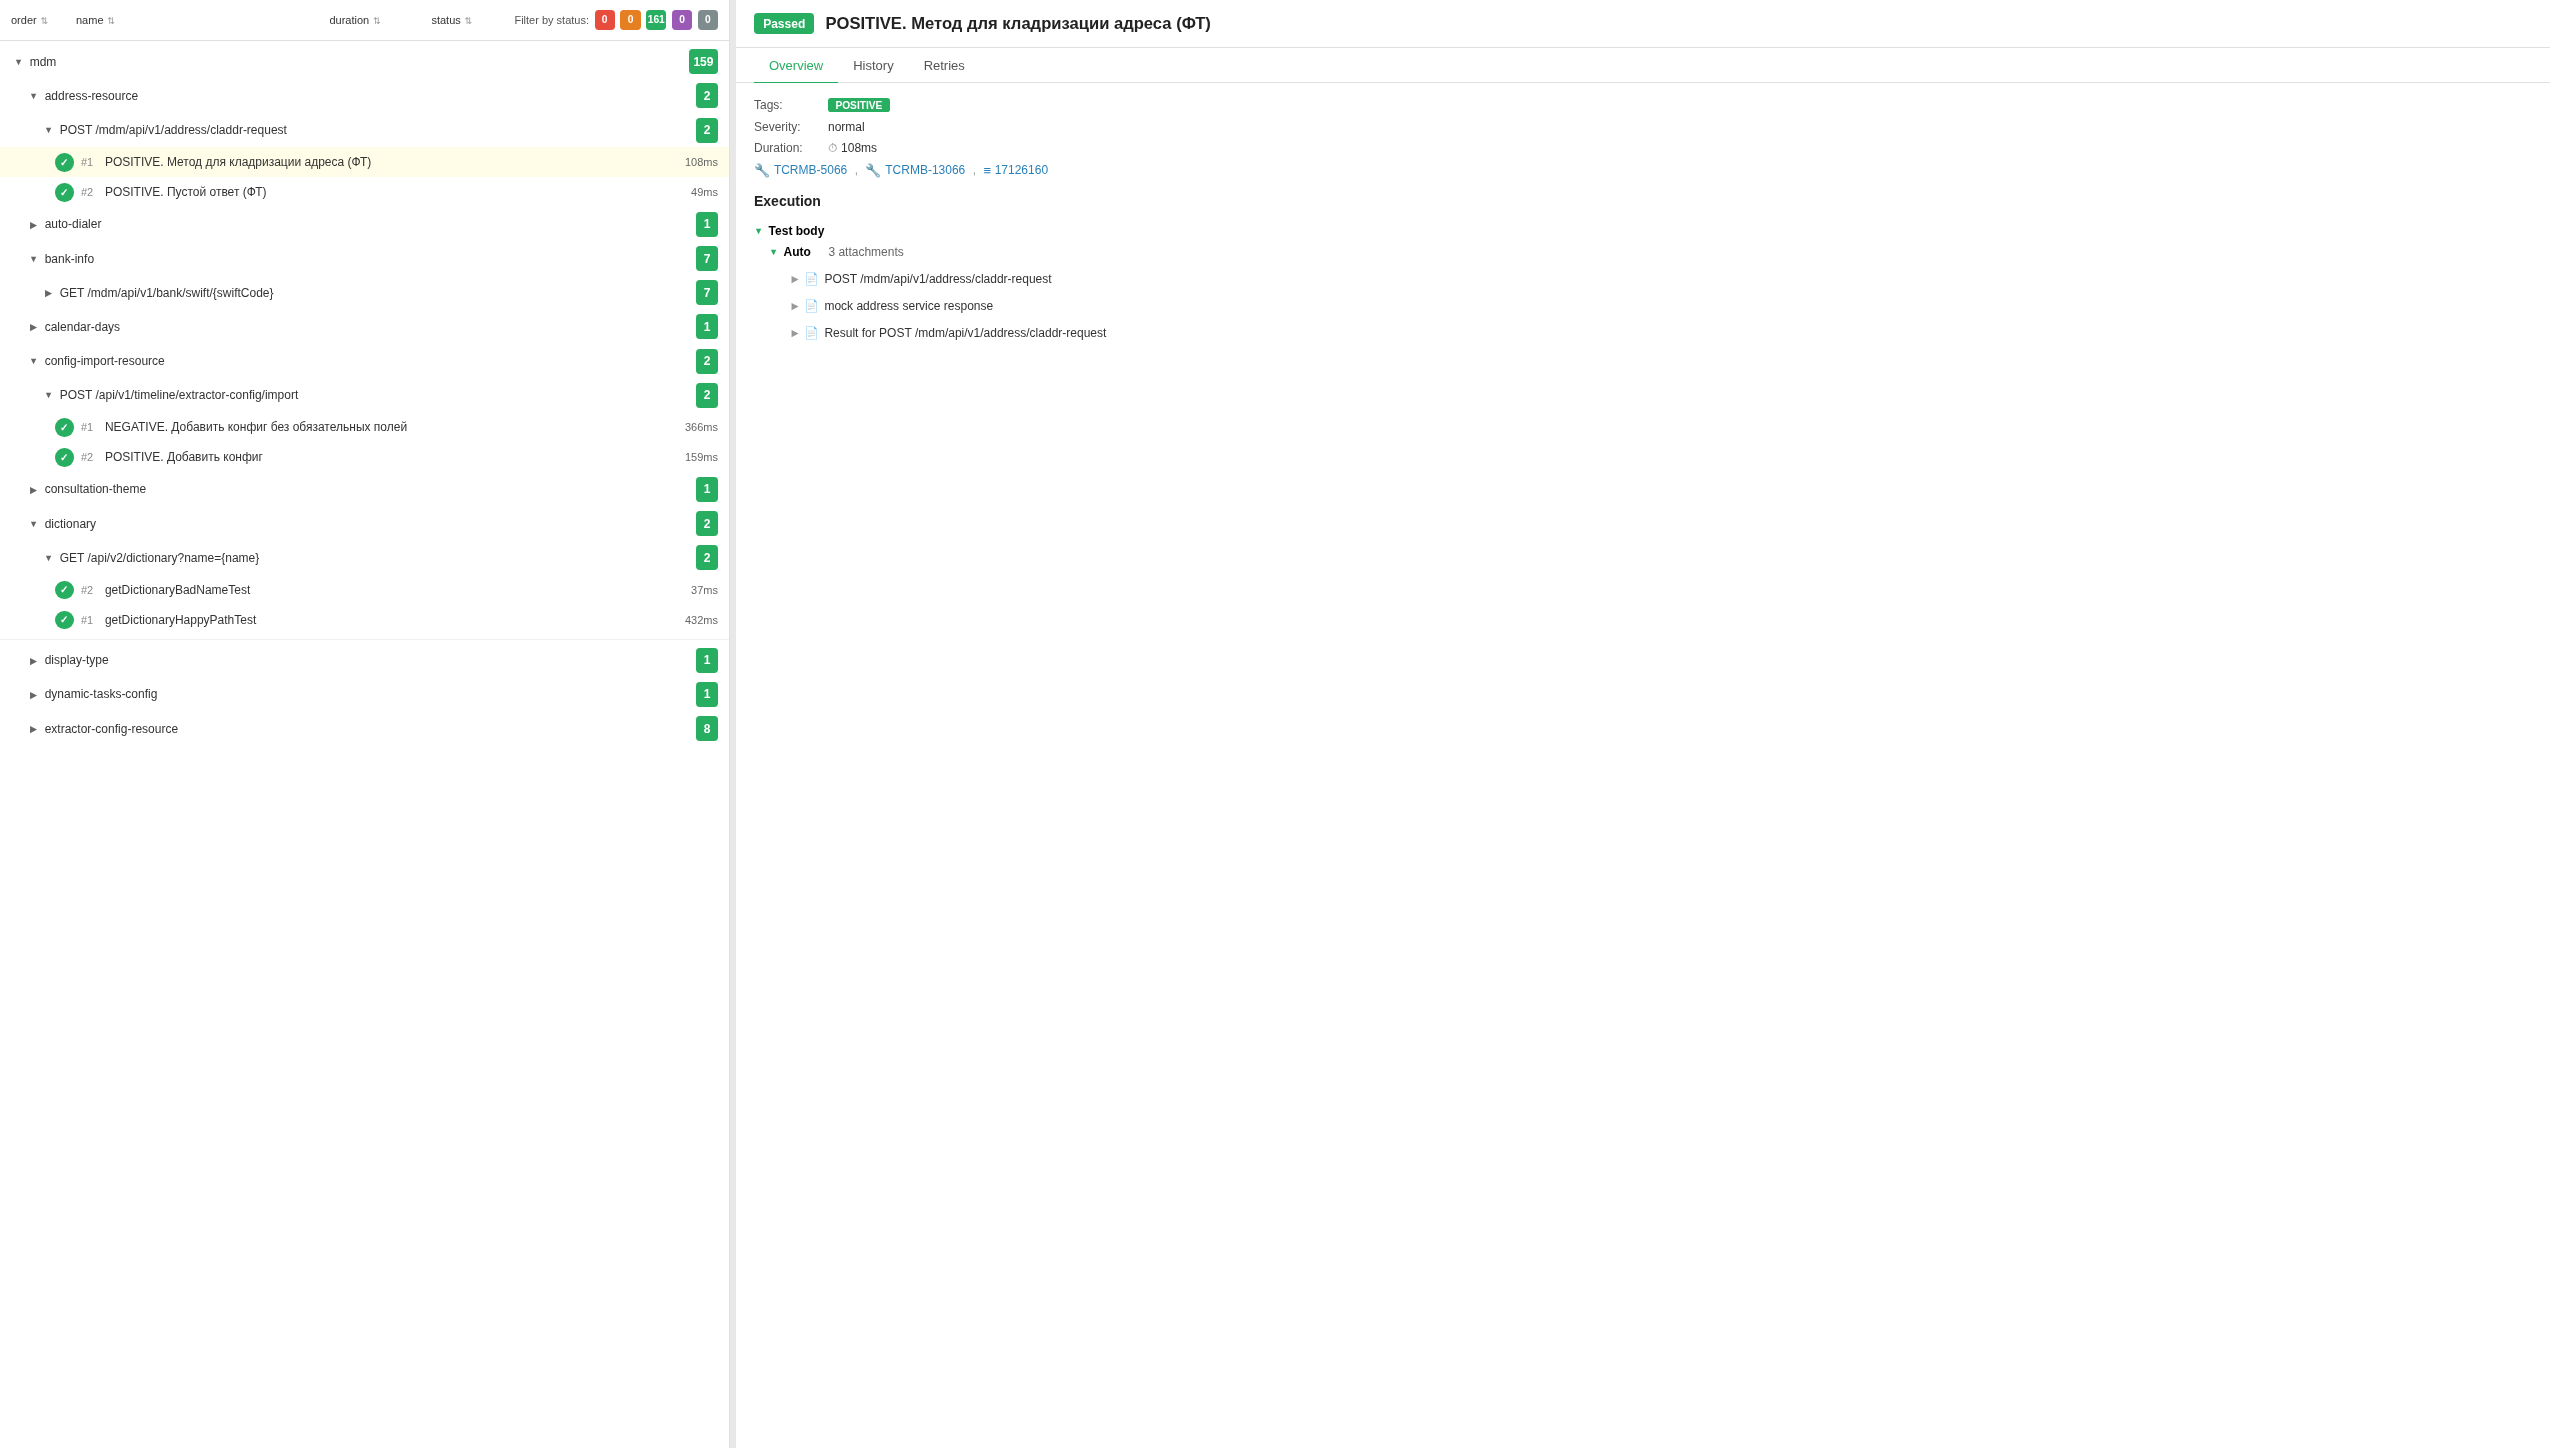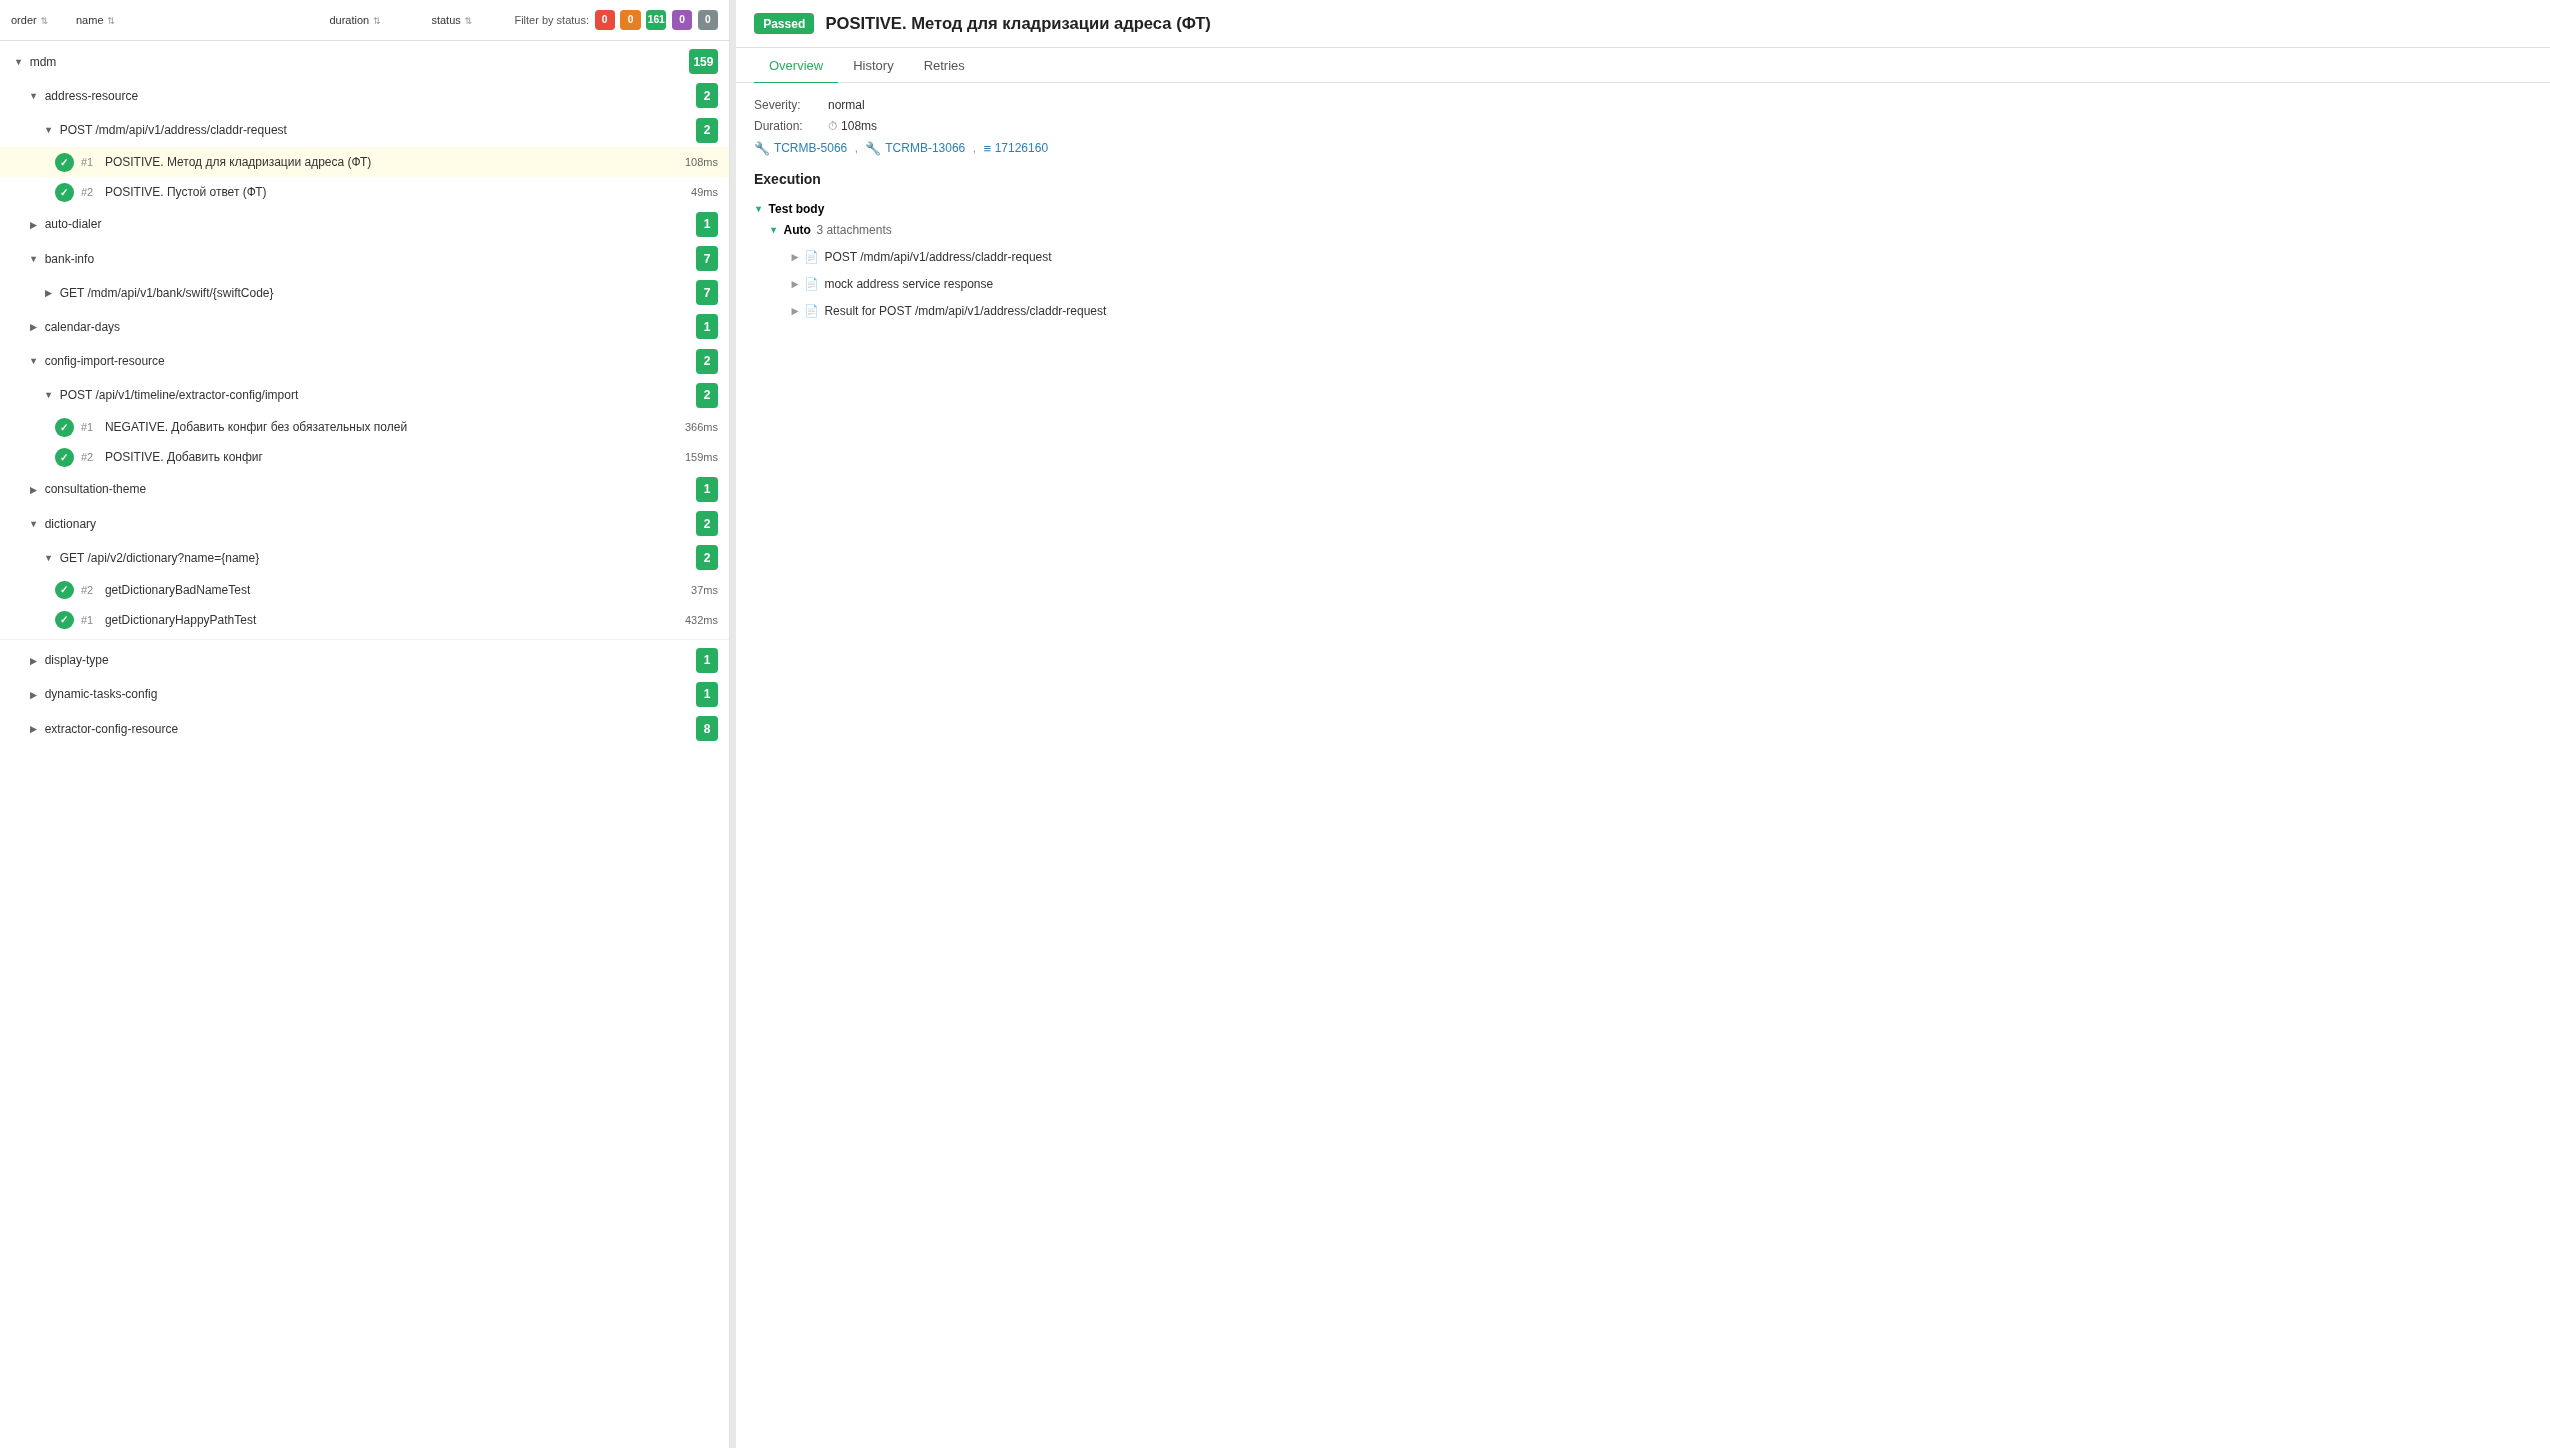--- a/index.html
+++ b/index.html
@@ -348,20 +348,21 @@
       cursor: pointer;
     }
 
     .auto-label {
       font-weight: bold;
     }
 
     .attachments-count {
       color: #666;
       font-weight: normal;
+      margin-left: 12px;
     }
 
     .attachment-row {
       display: flex;
       align-items: center;
       gap: 5.5px;
       padding: 5.5px 7.4px;
       margin-left: 30px;
       margin-bottom: 1.8px;
       font-size: 12px;
@@ -572,20 +573,24 @@
   </div>
 
   <div class="tabs-bar">
     <div class="tab-item active">Overview</div>
     <div class="tab-item">History</div>
     <div class="tab-item">Retries</div>
   </div>
 
   <div class="detail-content">
 
+    <div class="detail-row">
+      <span class="detail-key">Tags:</span>
+      <span class="tag-badge">POSITIVE</span>
+    </div>
 
     <div class="detail-row">
       <span class="detail-key">Severity:</span>
       <span class="detail-value">normal</span>
     </div>
 
     <div class="detail-row">
       <span class="detail-key">Duration:</span>
       <span class="duration-icon">⏱</span>
       <span class="detail-value">108ms</span>

